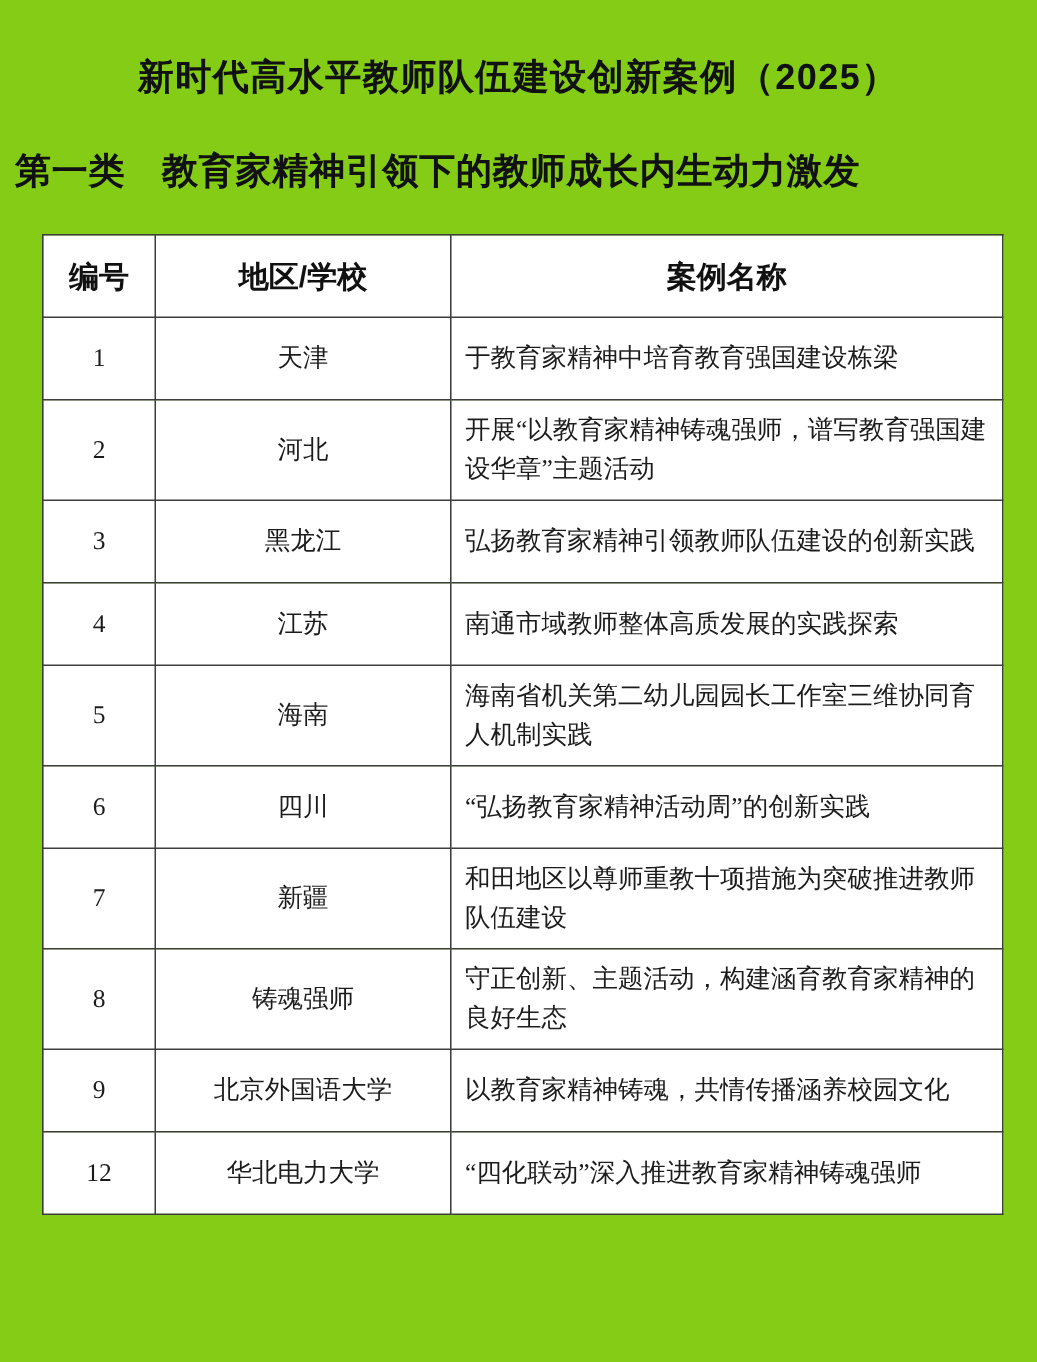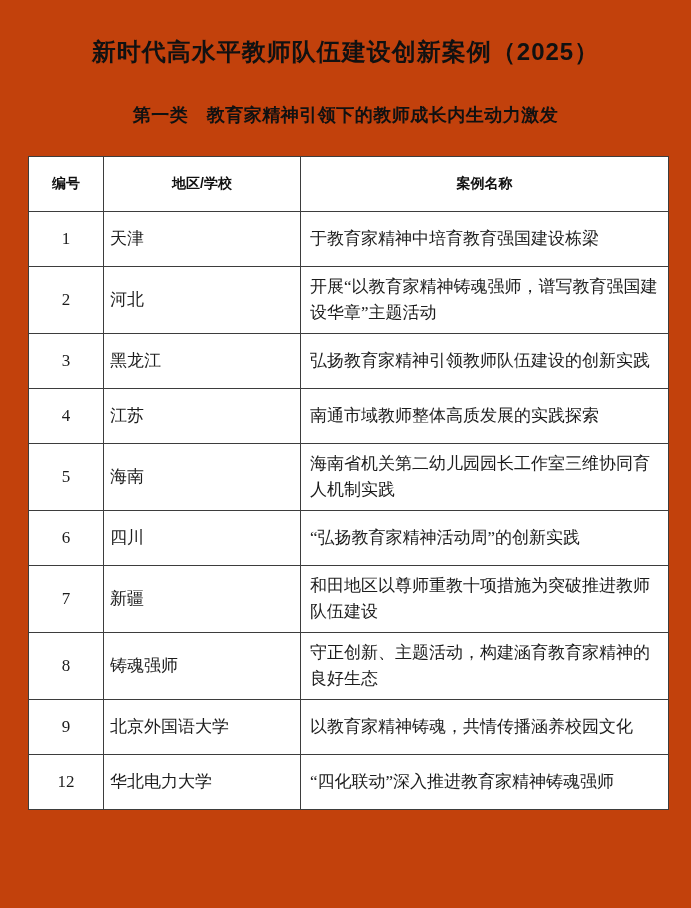--- a/index.html
+++ b/index.html
@@ -4,41 +4,40 @@
 <style>
   html, body {
     margin: 0;
     padding: 0;
     background: #ffffff;
   }
   .page {
     position: relative;
     width: 691px;
     height: 908px;
-    background: #c2410c;
+    background: #84cc16;
     overflow: hidden;
     font-family: "Liberation Serif", "DejaVu Serif", serif;
     color: #1c1c1c;
   }
   .doc-title {
     margin: 36px 10px 0 10px;
     text-align: center;
     font-family: "Liberation Sans", "DejaVu Sans", sans-serif;
     font-weight: bold;
     font-size: 24px;
     line-height: 32px;
     letter-spacing: 1px;
     color: #111111;
   }
   .doc-subtitle {
     margin: 34px 10px 0 10px;
-    text-align: center;
     font-family: "Liberation Sans", "DejaVu Sans", sans-serif;
     font-weight: bold;
-    font-size: 18px;
+    font-size: 24px;
     line-height: 26px;
     letter-spacing: 0.5px;
     color: #111111;
   }
   table.case-table {
     margin: 28px 0 0 28px;
     border-collapse: collapse;
     table-layout: fixed;
     width: 640px;
   }
@@ -46,38 +45,39 @@
   .case-table col.col-region{ width: 197px; }
   .case-table col.col-case  { width: 368px; }
   .case-table th, .case-table td {
     border: 1px solid #3d3d3d;
     vertical-align: middle;
     background: #ffffff;
   }
   .case-table th {
     font-family: "Liberation Sans", "DejaVu Sans", sans-serif;
     font-weight: bold;
-    font-size: 14px;
+    font-size: 20px;
     color: #111111;
     height: 50px;
     text-align: center;
     padding: 0 4px;
   }
   .case-table td {
     font-size: 17px;
     line-height: 26px;
     color: #1c1c1c;
     padding: 7px 6px;
   }
   .case-table tr { height: 55px; }
   td.cell-num {
     text-align: center;
     font-family: "Liberation Serif", "DejaVu Serif", serif;
   }
   td.cell-region {
+    text-align: center;
     font-family: Liberation Serif, serif;
   }
   td.cell-case {
     text-align: left;
     padding-left: 9px;
     padding-right: 8px;
   }
 </style>
 </head>
 <body>

